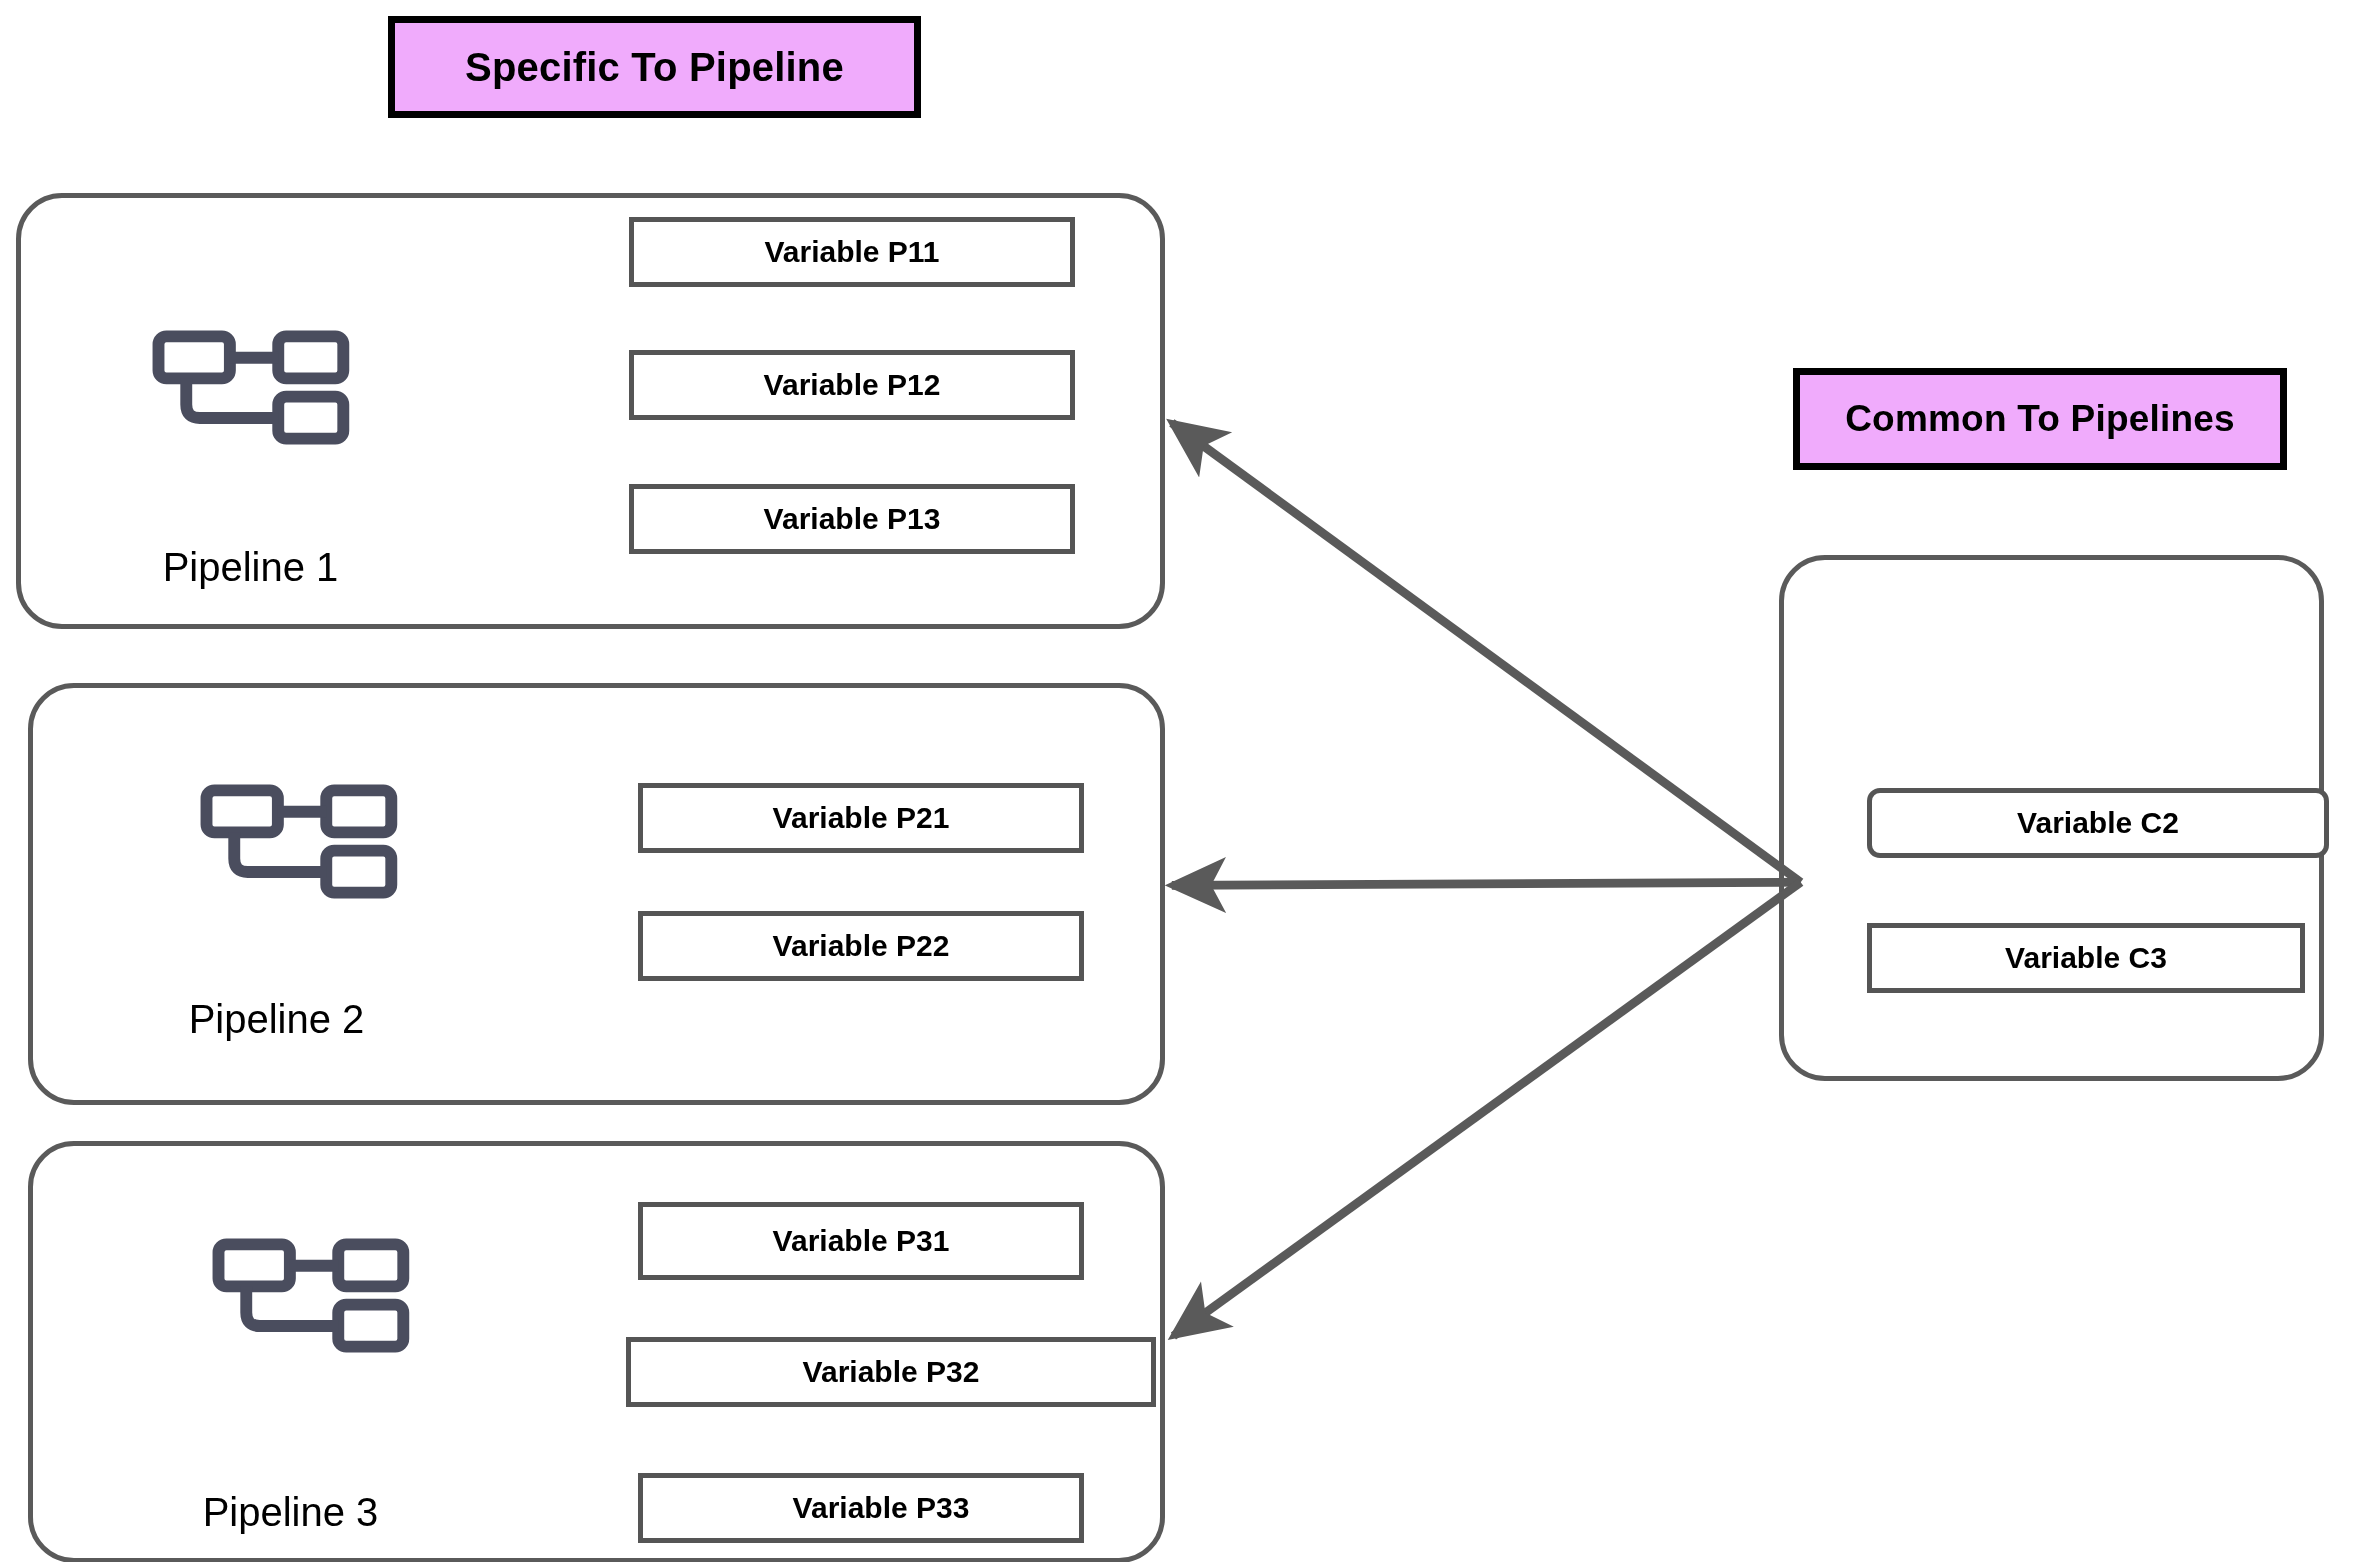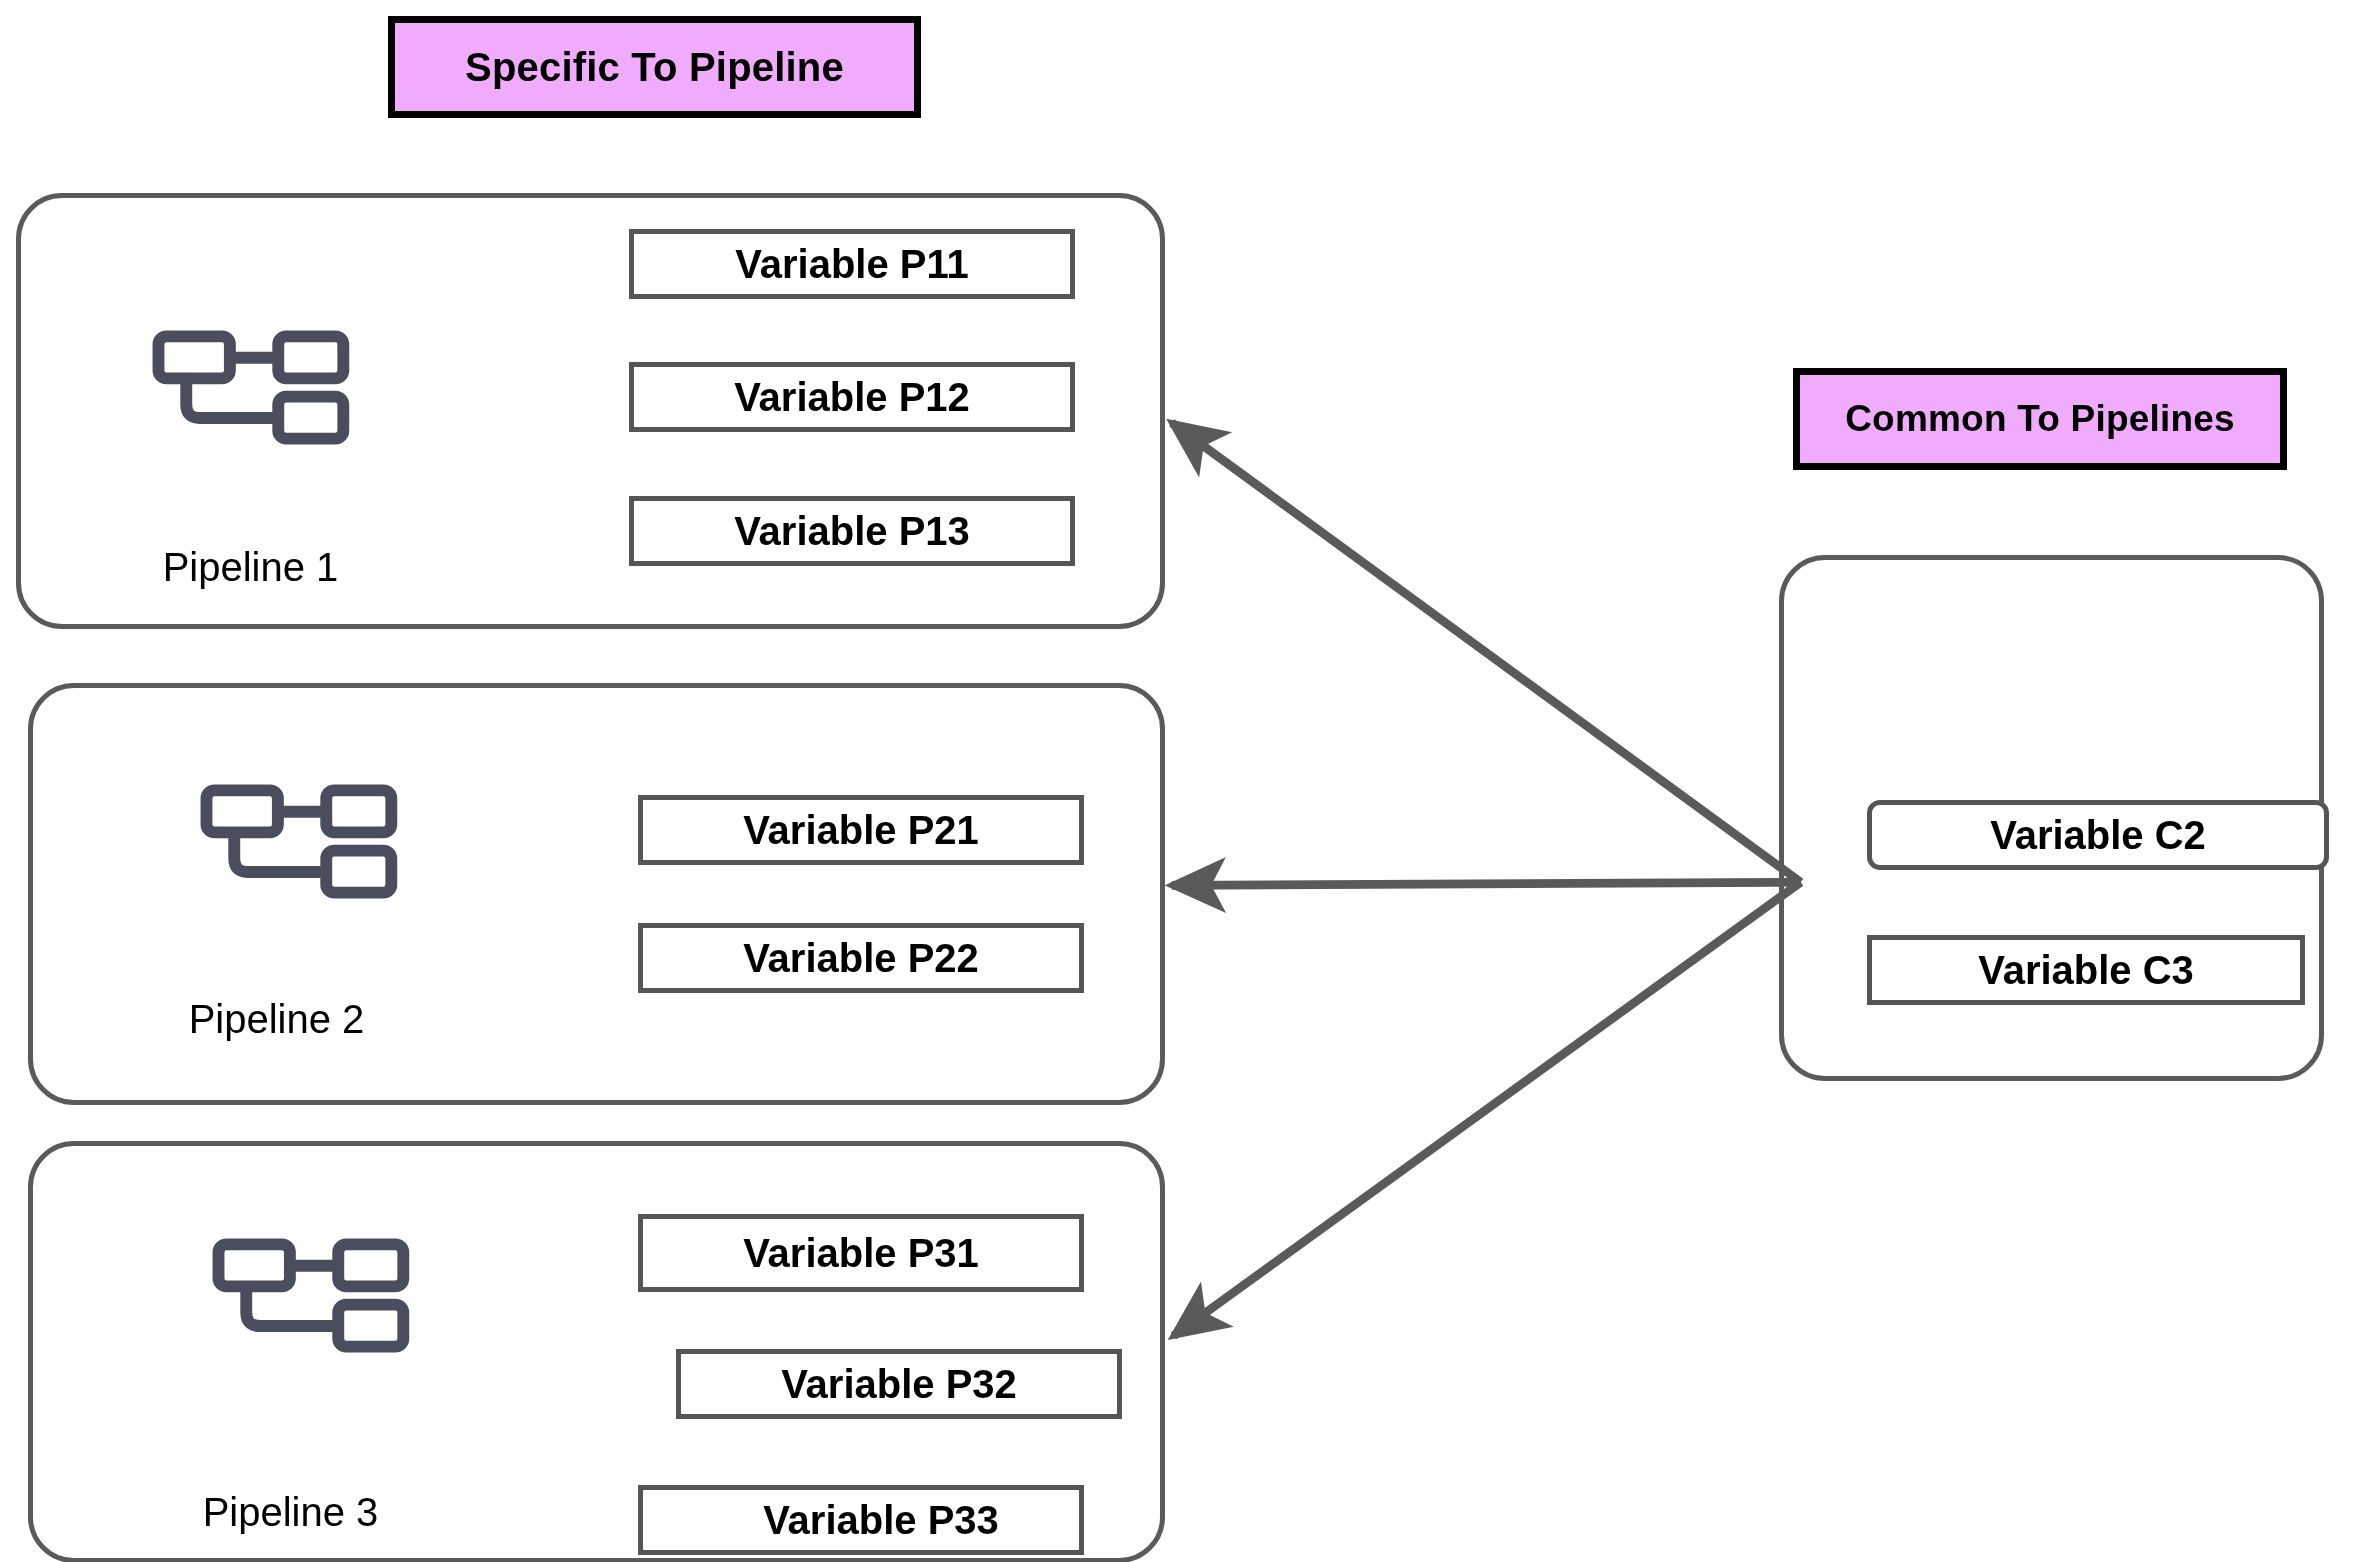--- a/index.html
+++ b/index.html
@@ -64,23 +64,22 @@
   .var-box {
     position: absolute;
     box-sizing: border-box;
     background: #ffffff;
     border: 5.6px solid #555555;
     display: flex;
     align-items: center;
     justify-content: center;
     color: #000000;
     font-weight: bold;
-    font-size: 40px;
+    font-size: 30px;
     white-space: nowrap;
-    margin-top: 12px;
   }
 
   
   .pipeline-icon {
     position: absolute;
   }
   .pipeline-label {
     position: absolute;
     color: #000000;
     font-weight: normal;
@@ -149,21 +148,21 @@
     <rect x="9" y="8" width="90" height="53" rx="10" ry="10" fill="none" stroke="#4a4d5e" stroke-width="15"></rect>
     <rect x="160" y="8" width="82" height="53" rx="10" ry="10" fill="none" stroke="#4a4d5e" stroke-width="15"></rect>
     <rect x="160" y="84" width="82" height="53" rx="10" ry="10" fill="none" stroke="#4a4d5e" stroke-width="15"></rect>
     <line x1="99" y1="35" x2="160" y2="35" stroke="#4a4d5e" stroke-width="15"></line>
     <path d="M 44 61 L 44 94 Q 44 111 61 111 L 160 111" fill="none" stroke="#4a4d5e" stroke-width="15" stroke-linecap="butt"></path>
   </svg>
 
   <div class="pipeline-label" style="left:191px; top:1490px; width:199px;">Pipeline 3</div>
 
   <div class="var-box" style="left:638px; top:1202px; width:446px; height:78px;">Variable P31</div>
-  <div class="var-box" style="left:676px; top:1337px; width:446px; height:70px;">Variable P32</div>
+  <div class="var-box" style="left:626px; top:1337px; width:530px; height:70px;">Variable P32</div>
   <div class="var-box" style="left:638px; top:1473px; width:446px; height:70px;padding-left:40px;">Variable P33</div>
 
   <div class="group-box" id="common-box"></div>
 
   <div class="var-box" style="left:1867px; top:788px; width:462px; height:70px;border-radius:13px;">Variable C2</div>
   <div class="var-box" style="left:1867px; top:923px; width:438px; height:70px;">Variable C3</div>
 
   <svg id="arrow-layer" viewBox="0 0 2957 1963">
     <defs>
       <marker id="arrowhead" markerWidth="7" markerHeight="7" refX="6.2" refY="3.5" orient="auto" markerUnits="strokeWidth">

